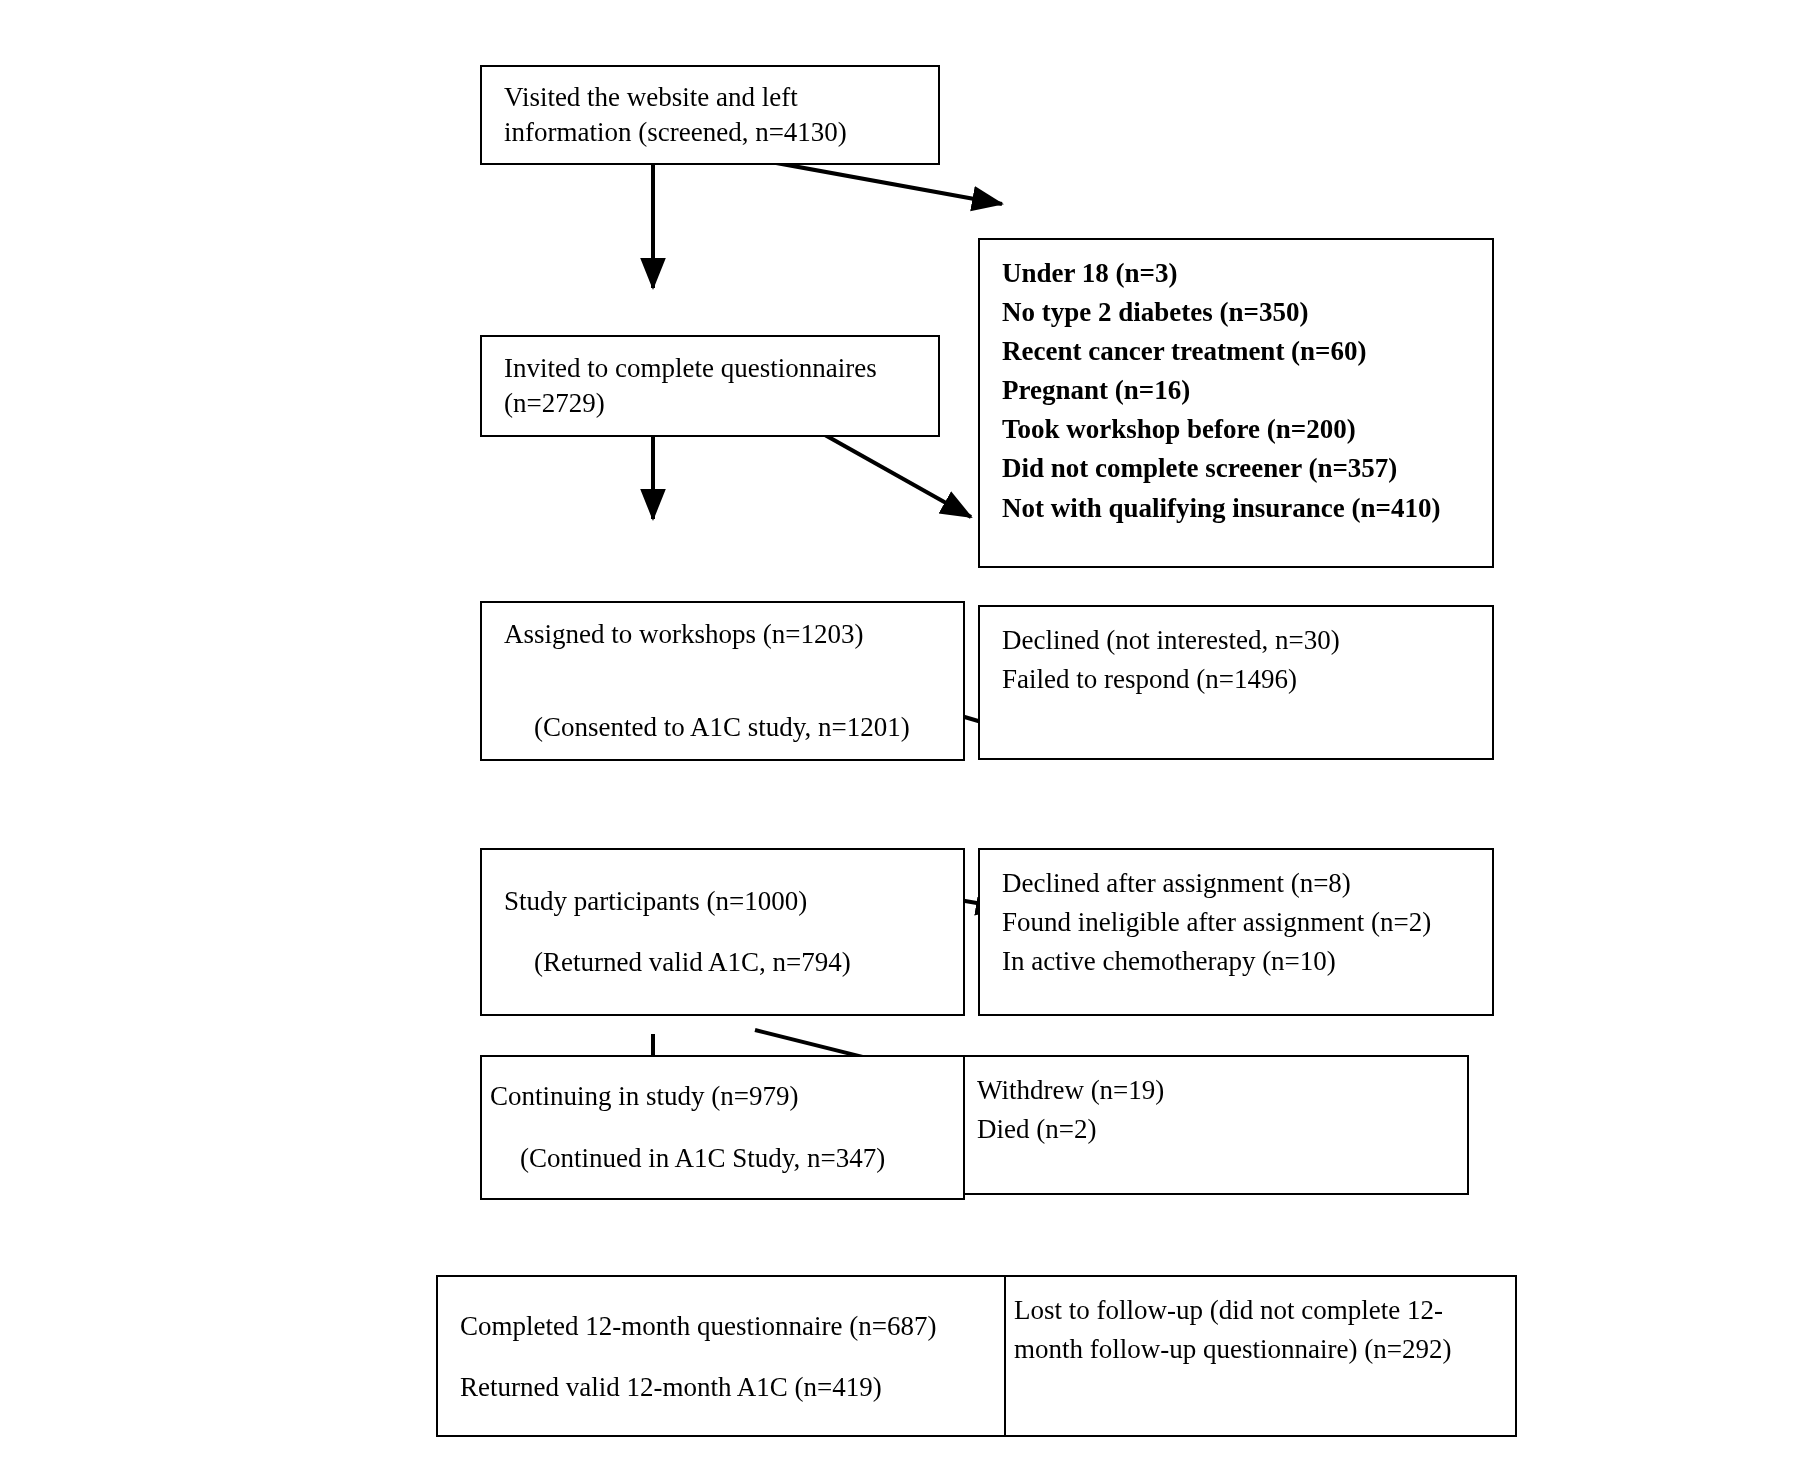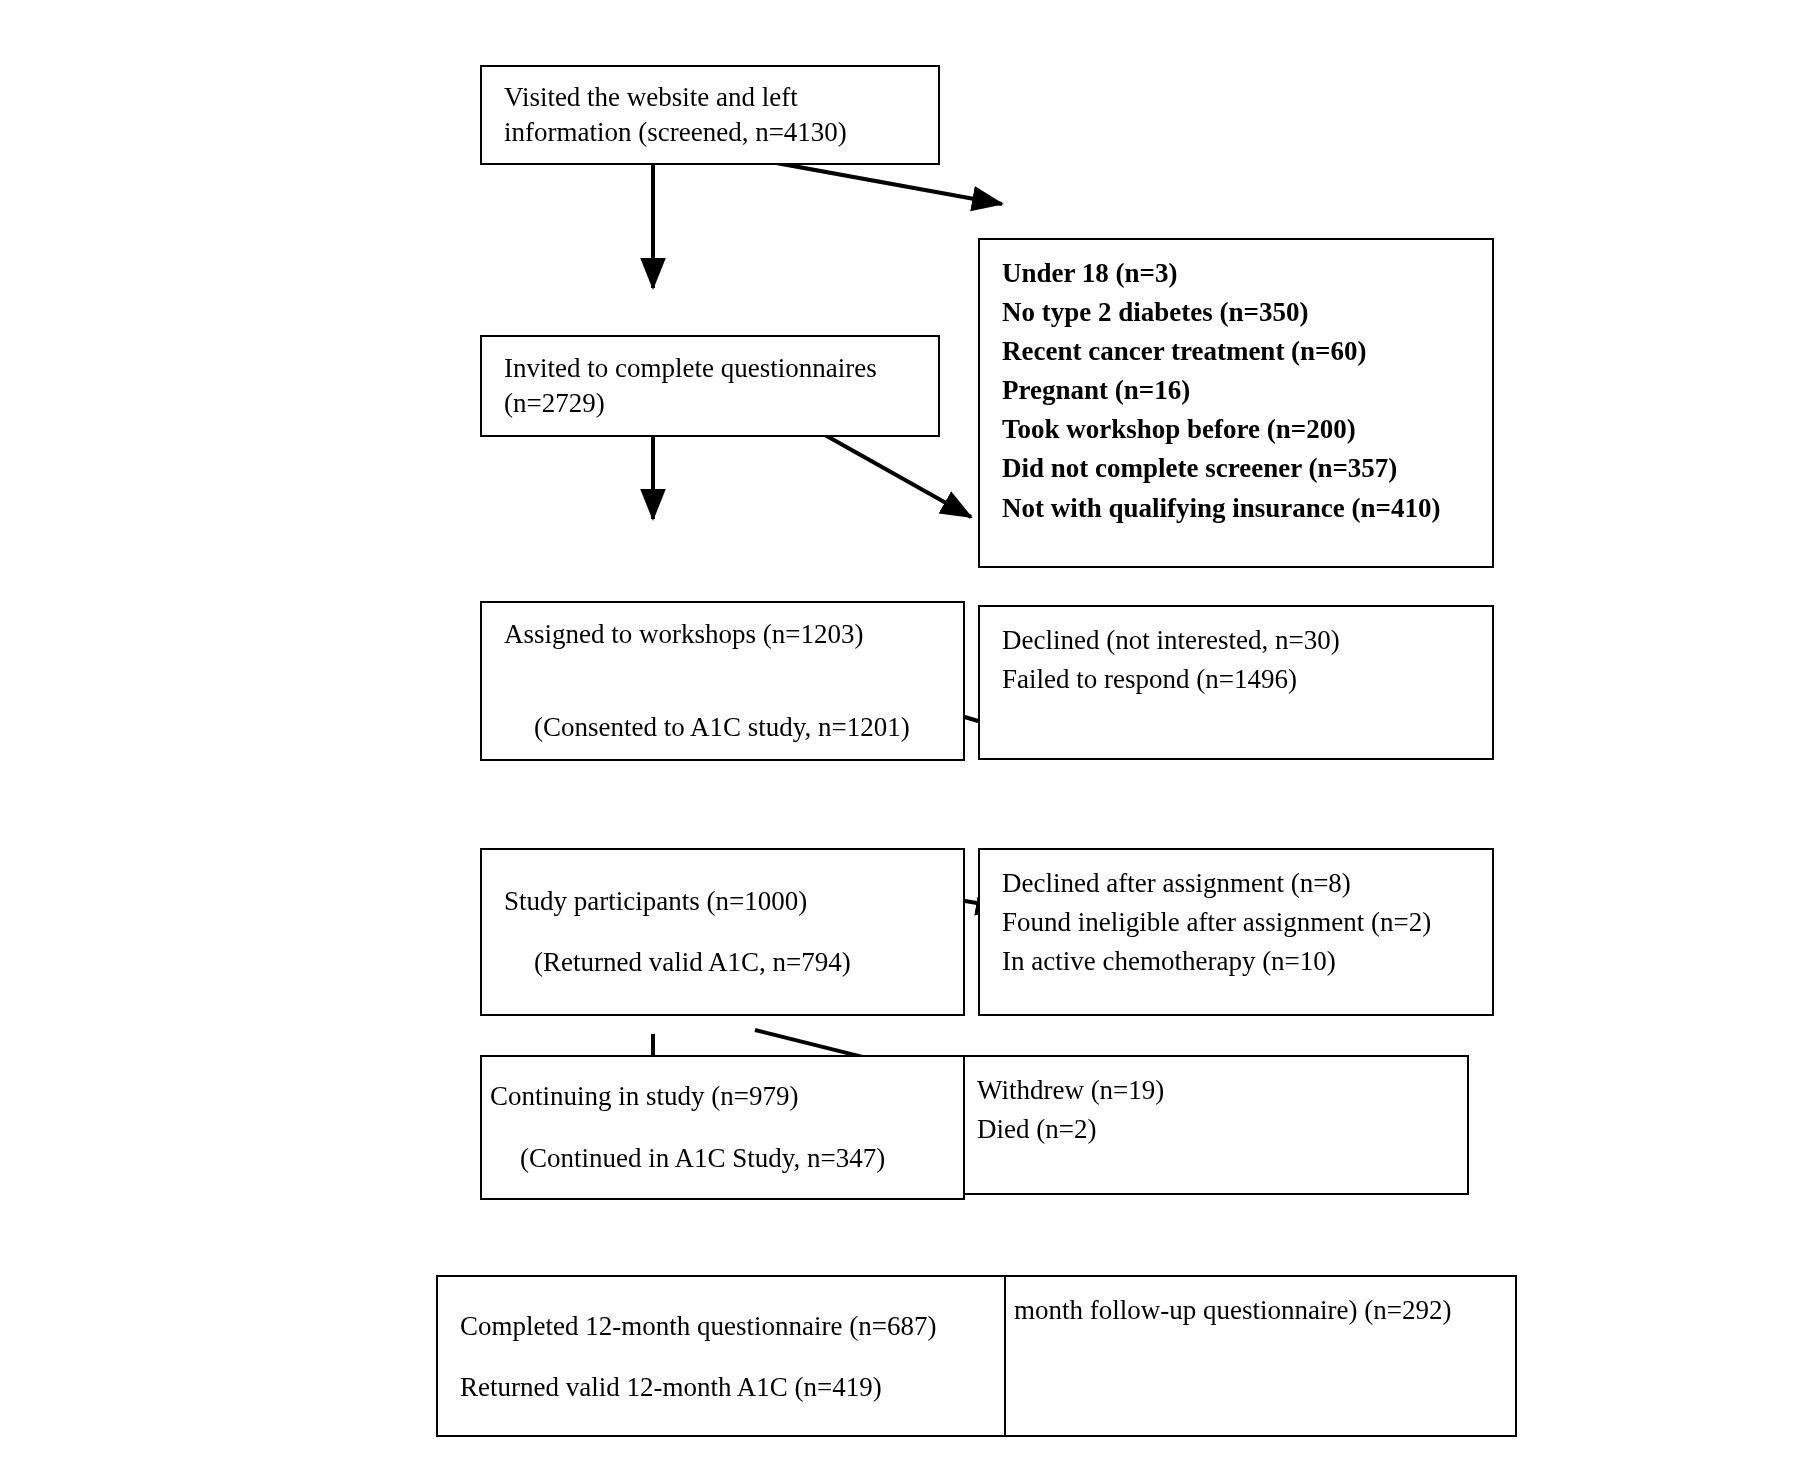--- a/index.html
+++ b/index.html
@@ -141,20 +141,21 @@
     <div class="line">Withdrew (n=19)</div>
     <div class="line">Died (n=2)</div>
   </div>
 
   <div class="node spaced vcenter" style="left:480px; top:1055px; width:485px; height:145px;padding-left:8px;">
     <div class="line">Continuing in study (n=979)</div>
     <div class="line indent">(Continued in A1C Study, n=347)</div>
   </div>
 
   <div class="node list" style="left:990px; top:1275px; width:527px; height:162px;">
+    <div class="line">Lost to follow-up (did not complete 12-</div>
     <div class="line">month follow-up questionnaire) (n=292)</div>
   </div>
 
   <div class="node spaced" style="left:436px; top:1275px; width:570px; height:162px; padding-top:32px;">
     <div class="line">Completed 12-month questionnaire (n=687)</div>
     <div class="line">Returned valid 12-month A1C (n=419)</div>
   </div>
 
 </div>
 

